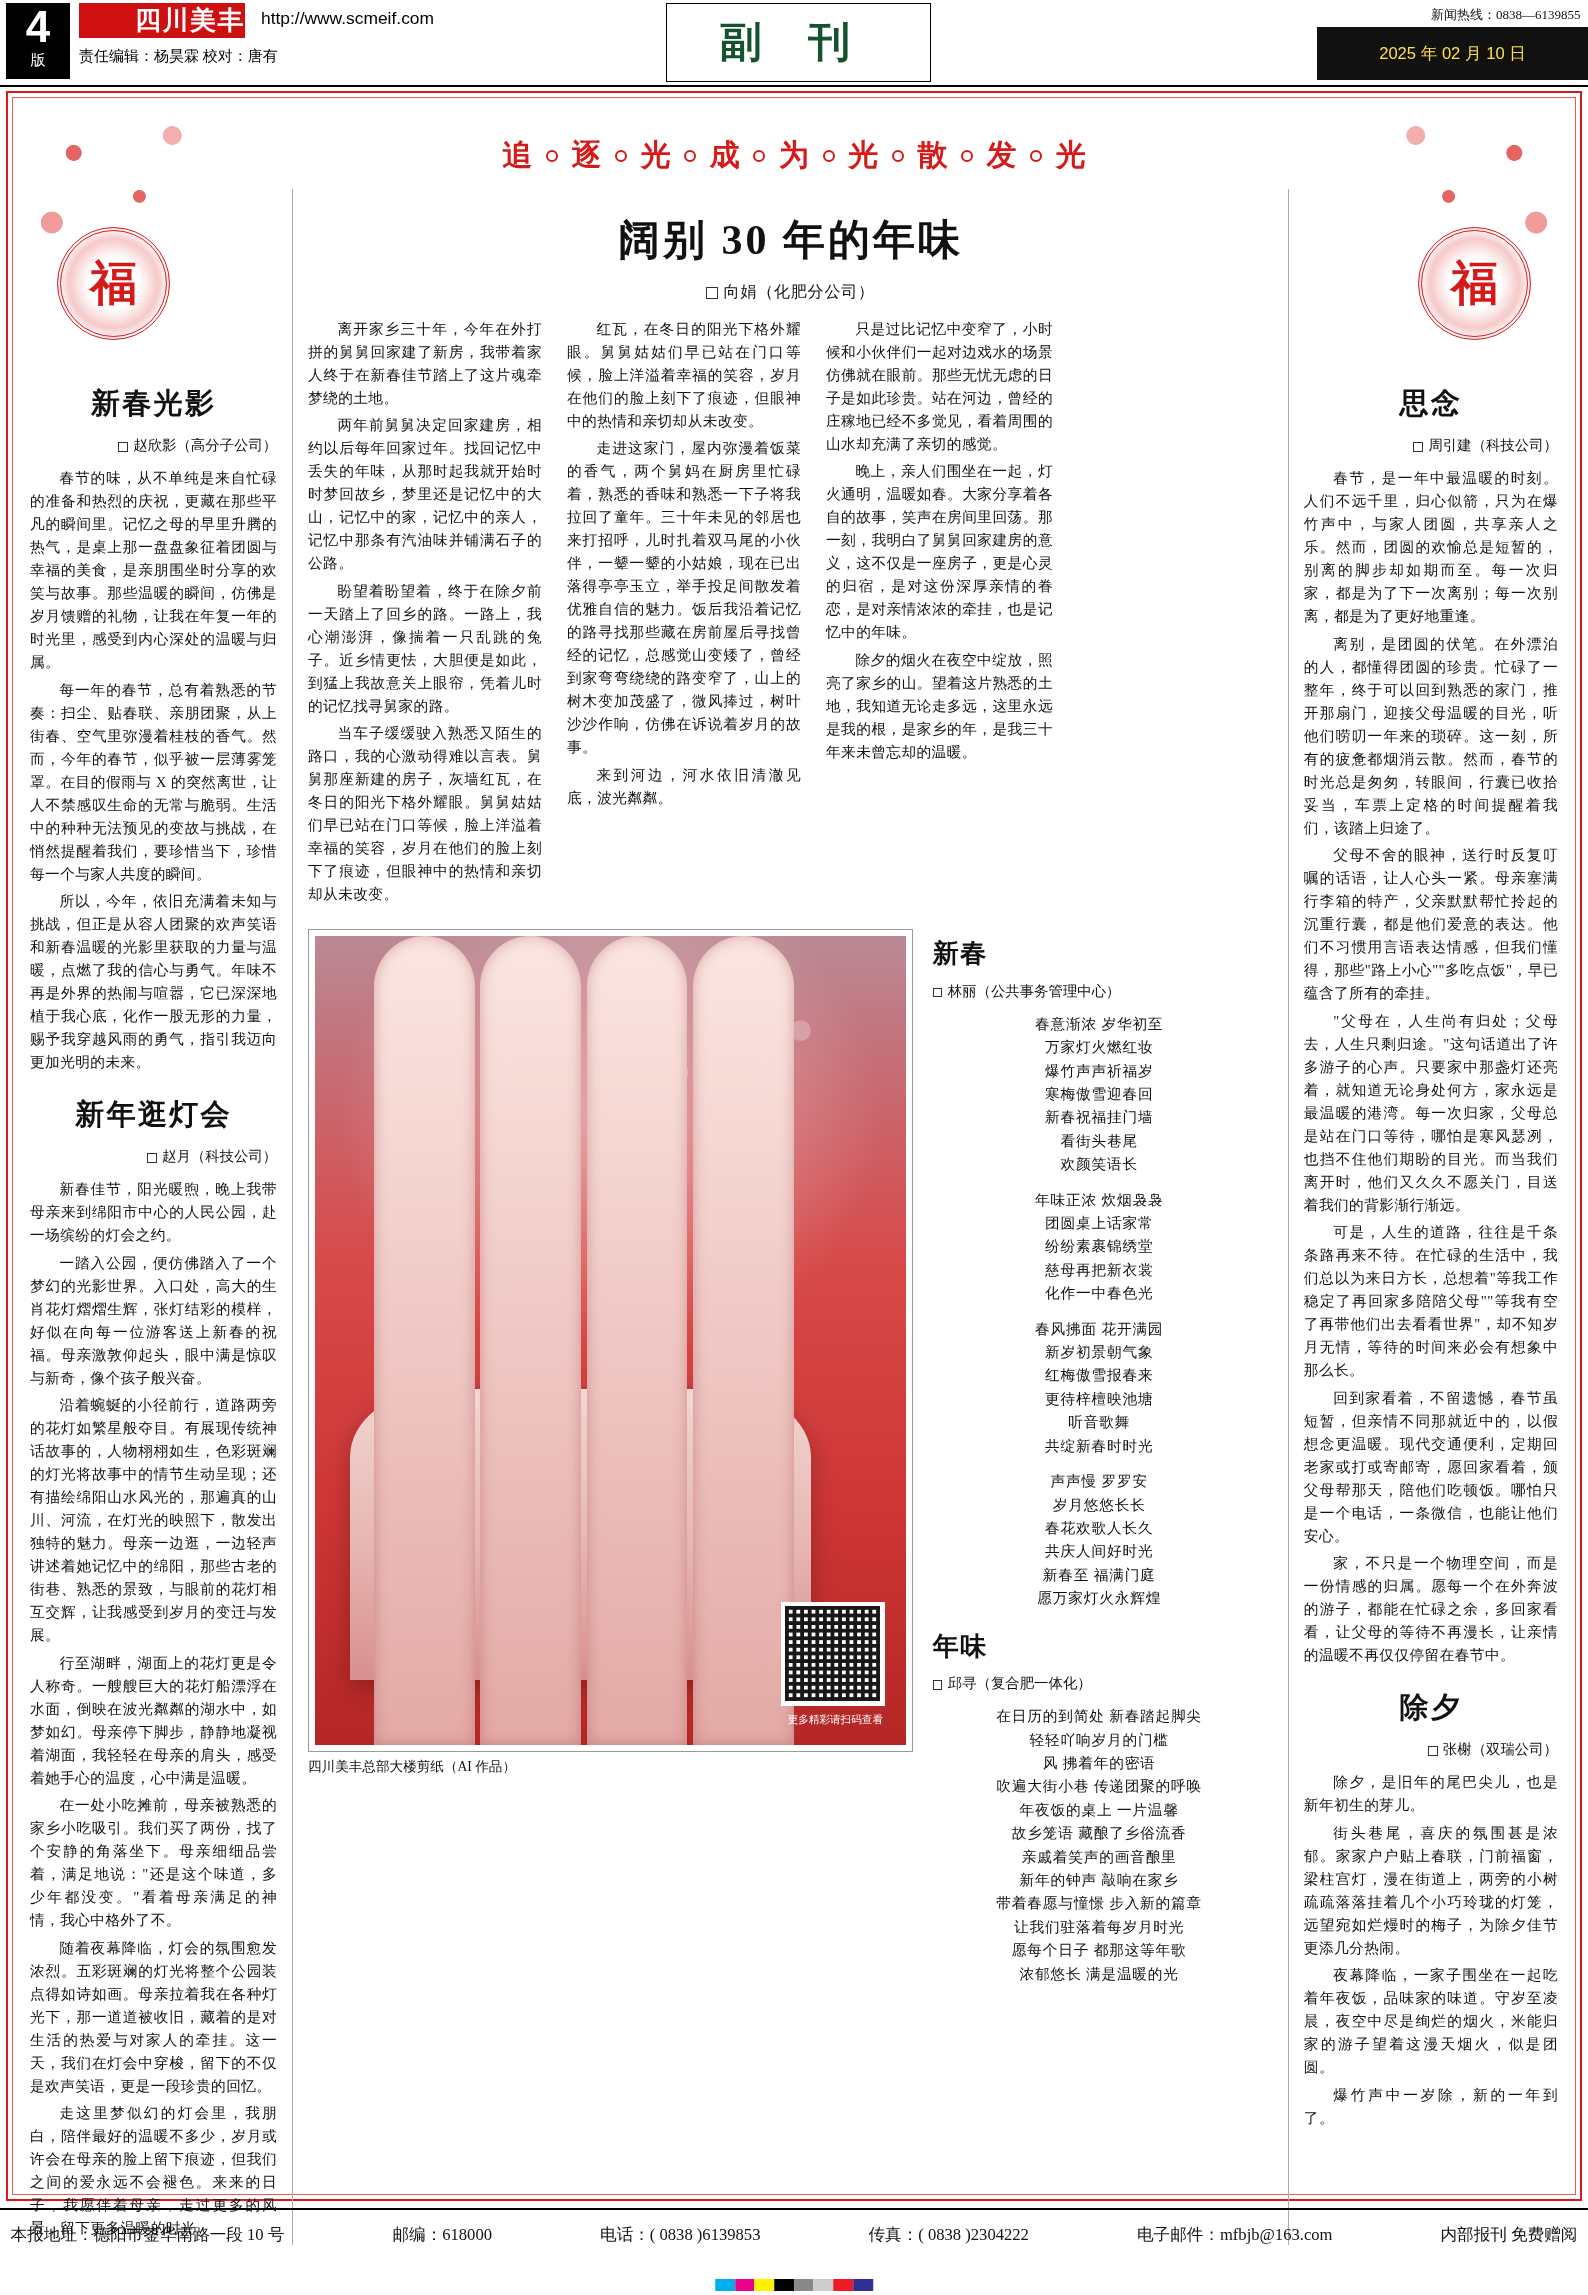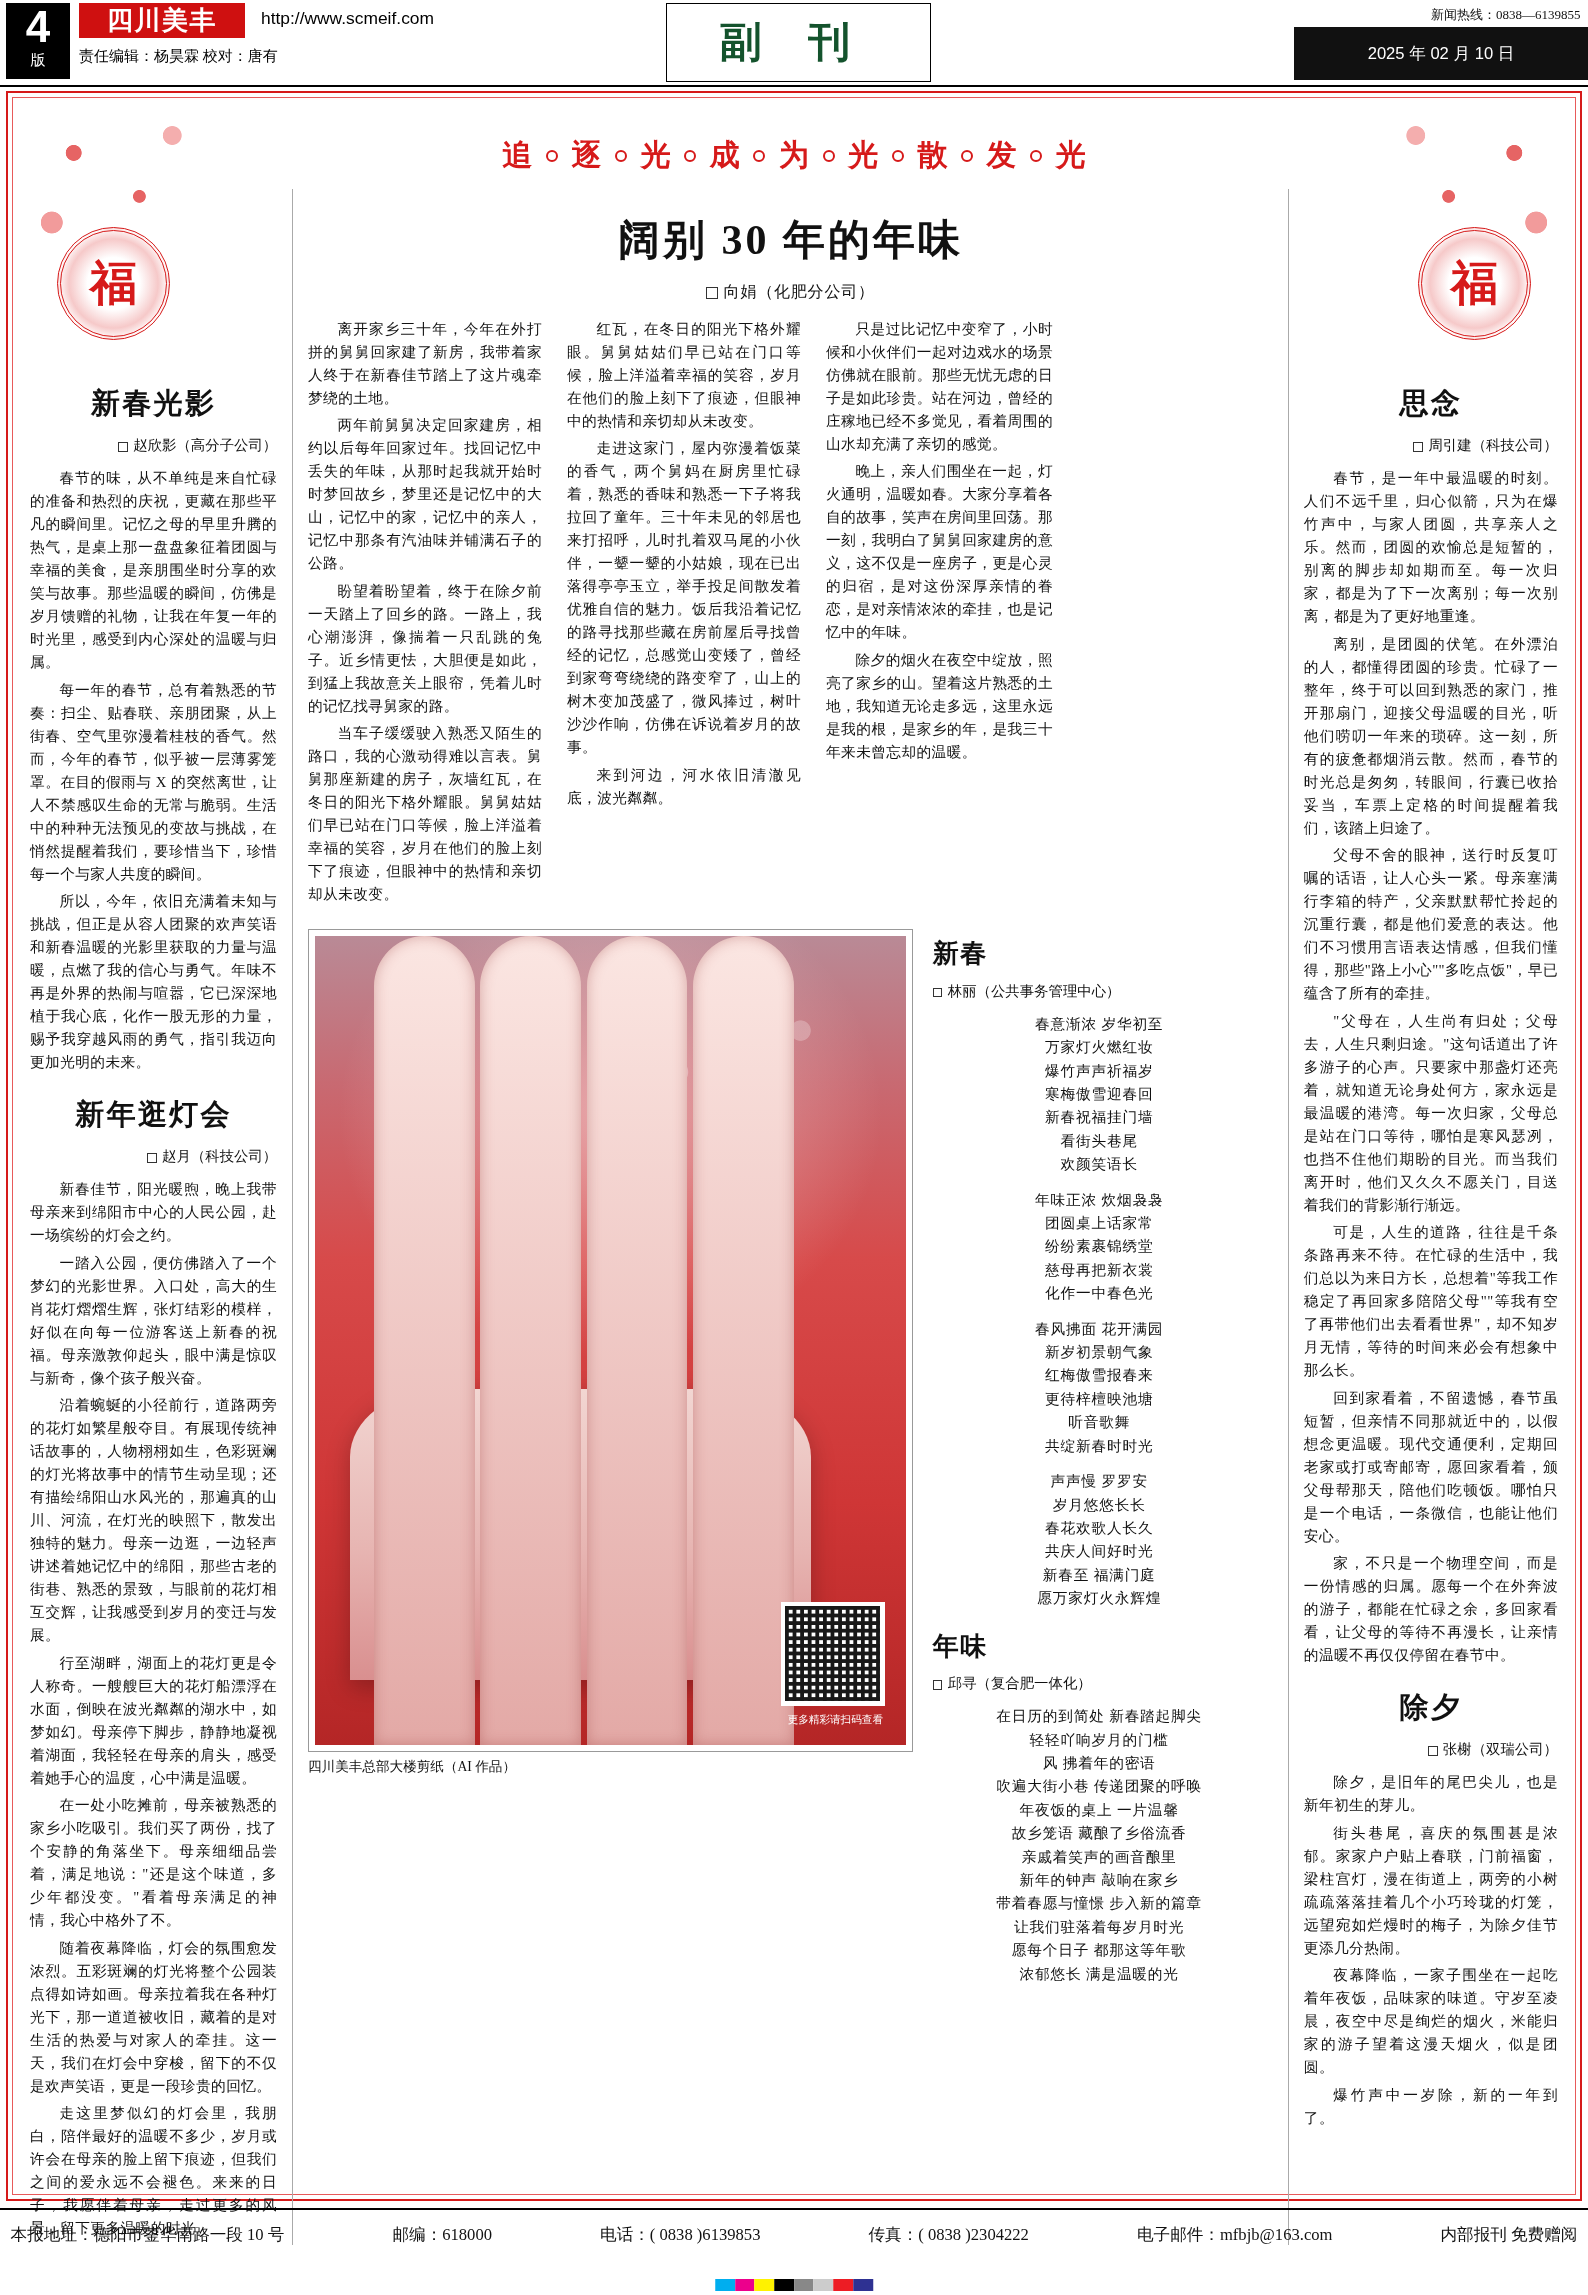--- a/index.html
+++ b/index.html
@@ -25,21 +25,21 @@
   .page-num-box {
     position:absolute; left:6px; top:3px; width:64px; height:76px;
     background:#000; color:#fff; text-align:center;
   }
   .page-num-box .num { font-size:44px; font-weight:bold; line-height:47px; font-family:"Liberation Sans",sans-serif;}
   .page-num-box .ban { font-size:15px; line-height:19.7px; font-family:"Liberation Sans",sans-serif;}
   .logo-box {
     position:absolute; left:79px; top:3px; width:166px; height:35px;
     background:#cf1010; color:#fff;
     font-size:26px; font-weight:bold; letter-spacing:1.5px;
-    text-align:center; line-height:35px;
+    text-align:right; line-height:35px;
     font-family:Liberation Sans, sans-serif;
   }
   .site-url {
     position:absolute; left:261px; top:7.6px;
     font-size:17.4px; font-family:"Liberation Sans",sans-serif; color:#000;
   }
   .editor-line {
     position:absolute; left:79px; top:47px;
     font-size:15px; color:#000;
   }
@@ -52,22 +52,22 @@
   }
   .fukan-frame {
     position:absolute; left:666px; top:3px; width:265px; height:79px;
     border:1.5px solid #000;
   }
   .hotline {
     position:absolute; right:7.6px; top:6px;
     font-size:13px;
   }
   .datebox {
-    position:absolute; right:0; top:27px; width:294px; height:53px;
-    background:#111; color:#ffffff;
+    position:absolute; right:0; top:27px; width:271px; height:53px;
+    background:#111; color:#fde047;
     font-size:16.6px; text-align:center; line-height:53px;
     font-family:"Liberation Sans",sans-serif;
   }
 
   
   .redframe {
     position:absolute; left:6px; top:91px; width:1576px; height:2110px;
     border:2.3px solid #d61a1a;
   }
   .redframe:before {

